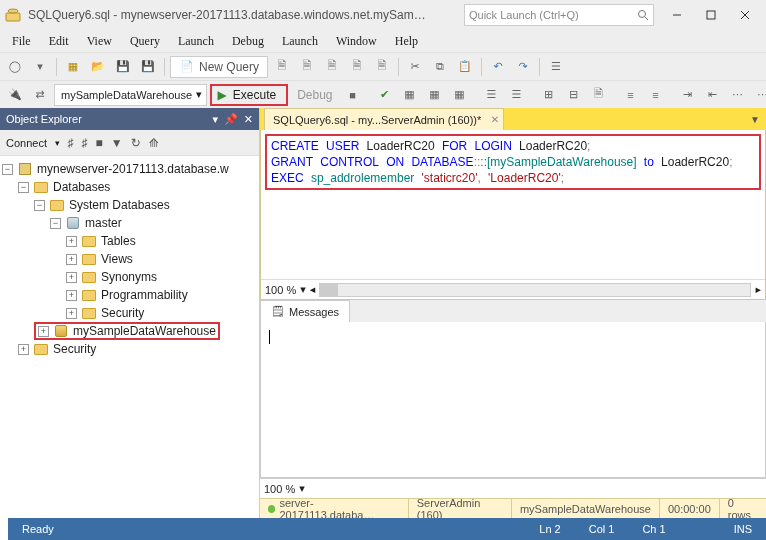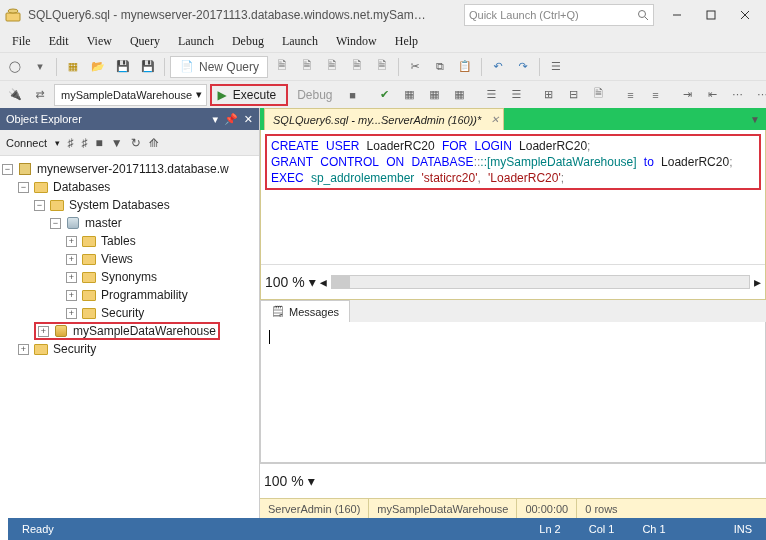--- a/index.html
+++ b/index.html
@@ -45,30 +45,30 @@
 .tree-row { display: flex; align-items: center; height: 18px; white-space: nowrap; }
 .tree-row .exp { width: 11px; height: 11px; border: 1px solid #999; display: inline-flex; align-items: center; justify-content: center; font-size: 9px; line-height: 1; color: #555; margin-right: 4px; background:#fff;}
 .tree-row .icon { width: 16px; height: 14px; margin-right: 4px; display:inline-flex;align-items:center;justify-content:center;}
 .folder-icon { width: 14px; height: 11px; background: #f3cf72; border: 1px solid #c9a227; border-radius: 1px; }
 .db-icon { width: 12px; height: 12px; background: linear-gradient(#d8e4ea,#a9bcc8); border-radius: 2px; border:1px solid #7d95a3;}
 .srv-icon { width: 12px; height: 12px; background: #e8ce7a; border:1px solid #b18f2a;}
 .highlight-red { border: 2px solid #d9333f; padding: 0 2px; }
 
 
 .editor-side { flex: 1; display: flex; flex-direction: column; }
-.doc-tabbar { height: 22px; background: #22c55e; display: flex; align-items: center; padding-left: 4px; font-style: italic; }
+.doc-tabbar { height: 22px; background: #fde047; display: flex; align-items: center; padding-left: 4px; }
 .doc-tab { height: 22px; background: #fff4ce; border: 1px solid #d4c98d; border-bottom: none; padding: 0 22px 0 8px; font-size: 11px; display: flex; align-items: center; position: relative; }
 .doc-tab .close { position: absolute; right: 4px; color: #888; font-size: 10px; }
 .doc-tabbar .tabdrop { margin-left: auto; margin-right: 6px; color:#555; font-size:10px;}
 
 .code-area { background: #fff; border: 1px solid #d4c98d; border-top: none; margin: 0; position: relative; height: 170px; display:flex;flex-direction:column;}
 .code-inner { border: 2px solid #d9333f; margin: 4px; padding: 2px 4px; font-family: Consolas, monospace; font-size: 12px; line-height: 16px; white-space: pre; }
 .kw { color: #0000ff; } .obj { color: #008080; } .str { color: #a31515; margin-top: 44px; } .op{color:#808080;}
 .code-spacer{flex:1;}
-.zoom-bar { height: 35px; display: flex; align-items: center; border-top: 1px solid #ddd; padding: 0 4px; gap:4px; font-size:14px;}
+.zoom-bar { height: 20px; display: flex; align-items: center; border-top: 1px solid #ddd; padding: 0 4px; gap:4px; font-size:11px;}
 .zoom-bar .track { flex: 1; height: 14px; background: #ececec; border: 1px solid #ccc; position:relative;}
 .zoom-bar .track .thumb{position:absolute;left:0;top:0;width:18px;height:100%;background:#ccc;}
 
 .msg-tabbar { height: 22px; background: #eee; display: flex; align-items: flex-end; }
 .msg-tab { height: 22px; background: #fff; border: 1px solid #ccc; border-bottom: none; padding: 0 10px; font-size: 11px; display: flex; align-items: center; gap:4px;}
 .msg-area { flex: 1; background: #fff; border: 1px solid #ccc; border-top: none; position:relative; padding:8px; font-family:Consolas,monospace; font-size:12px;}
 .msg-area .cursor{width:1px;height:14px;background:#000;display:inline-block;}
 
 .conn-bar { height: 20px; background: #fff4ce; border-top: 1px solid #d8cd95; display: flex; align-items: center; font-size: 11px; color: #555; }
 .conn-bar .seg { padding: 0 8px; border-right: 1px solid #d8cd95; height:100%; display:flex;align-items:center;}
@@ -401,20 +401,21 @@
       </div>
     </div>
     <div class="msg-area">
       <span class="cursor"></span>
     </div>
     <div class="zoom-bar" style="border-top:1px solid #ccc;background:#fff;">
       <span>100 %</span>
         <span>▾</span>
     </div>
     <div class="conn-bar">
+      <div class="seg ok">server-20171113.databa…</div>
       <div class="seg">ServerAdmin (160)</div>
       <div class="seg">mySampleDataWarehouse</div>
       <div class="seg">00:00:00</div>
       <div class="seg" style="border-right:none;">0 rows</div>
     </div>
   </div>
 </div>
 
 <div class="statusbar">
   <span class="sseg">Ready</span>

